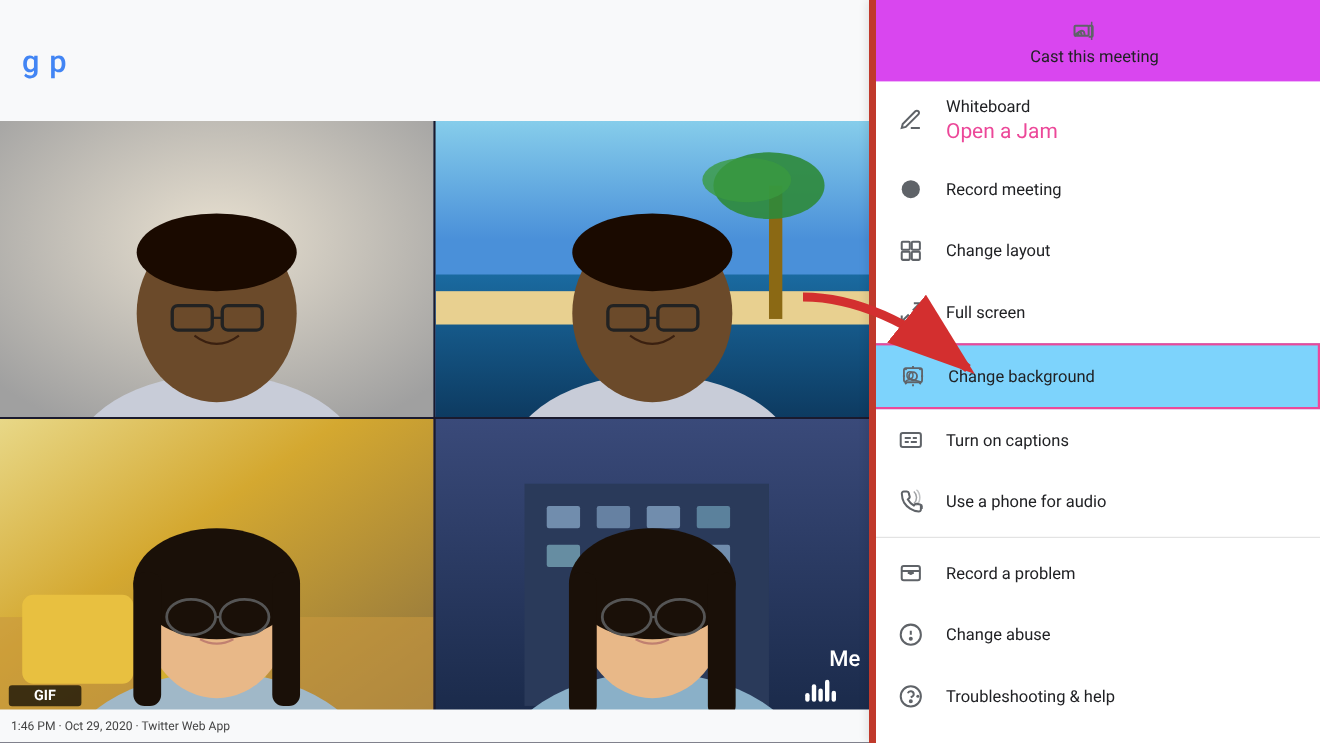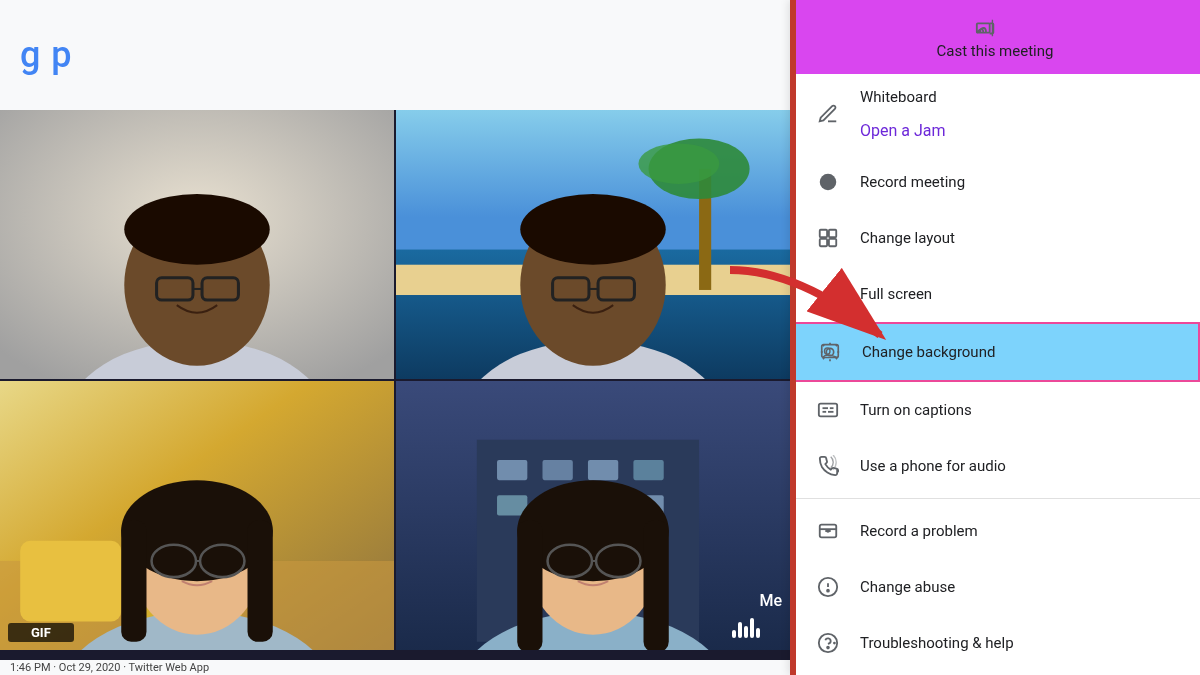--- a/index.html
+++ b/index.html
@@ -30,21 +30,21 @@
       width: 100%;
       height: 110px;
       background: #f8f9fa;
       display: flex;
       align-items: center;
       padding: 0 20px;
     }
 
     .video-top-text {
       color: #4285f4;
-      font-size: 36px;
+      font-size: 28px;
       font-weight: 500;
       letter-spacing: 1px;
     }
 
     .video-grid {
       position: absolute;
       top: 110px;
       left: 0;
       width: 790px;
       height: 540px;
@@ -84,21 +84,21 @@
       font-weight: 700;
       padding: 2px 23px;
       border-radius: 3px;
     }
 
     .me-badge {
       position: absolute;
       bottom: 40px;
       right: 8px;
       color: #fff;
-      font-size: 16px;
+      font-size: 20px;
       font-weight: 500;
       margin-left: 33px;
     }
 
     .audio-waves {
       position: absolute;
       bottom: 12px;
       right: 30px;
       display: flex;
       align-items: flex-end;
@@ -109,21 +109,21 @@
       width: 4px;
       background: #fff;
       border-radius: 2px;
     }
 
     .bottom-bar {
       position: absolute;
       bottom: 0;
       left: 0;
       width: 790px;
-      height: 15px;
+      height: 30px;
       background: #f8f9fa;
       display: flex;
       align-items: center;
       padding: 0 10px;
     }
 
     .bottom-text {
       color: #444;
       font-size: 11px;
     }
@@ -183,23 +183,23 @@
       flex-direction: column;
     }
 
     .menu-label {
       font-size: 15px;
       color: #202124;
       font-weight: 400;
     }
 
     .menu-sublabel {
-      font-size: 16px;
-      color: #6d28d9;
-      margin-top: 15px;
+      font-size: 19px;
+      color: #ec4899;
+      margin-top: 1px;
     }
 
     .menu-divider {
       height: 1px;
       background: #e0e0e0;
       margin: 4px 0;
     }
 
     
     .red-arrow {

